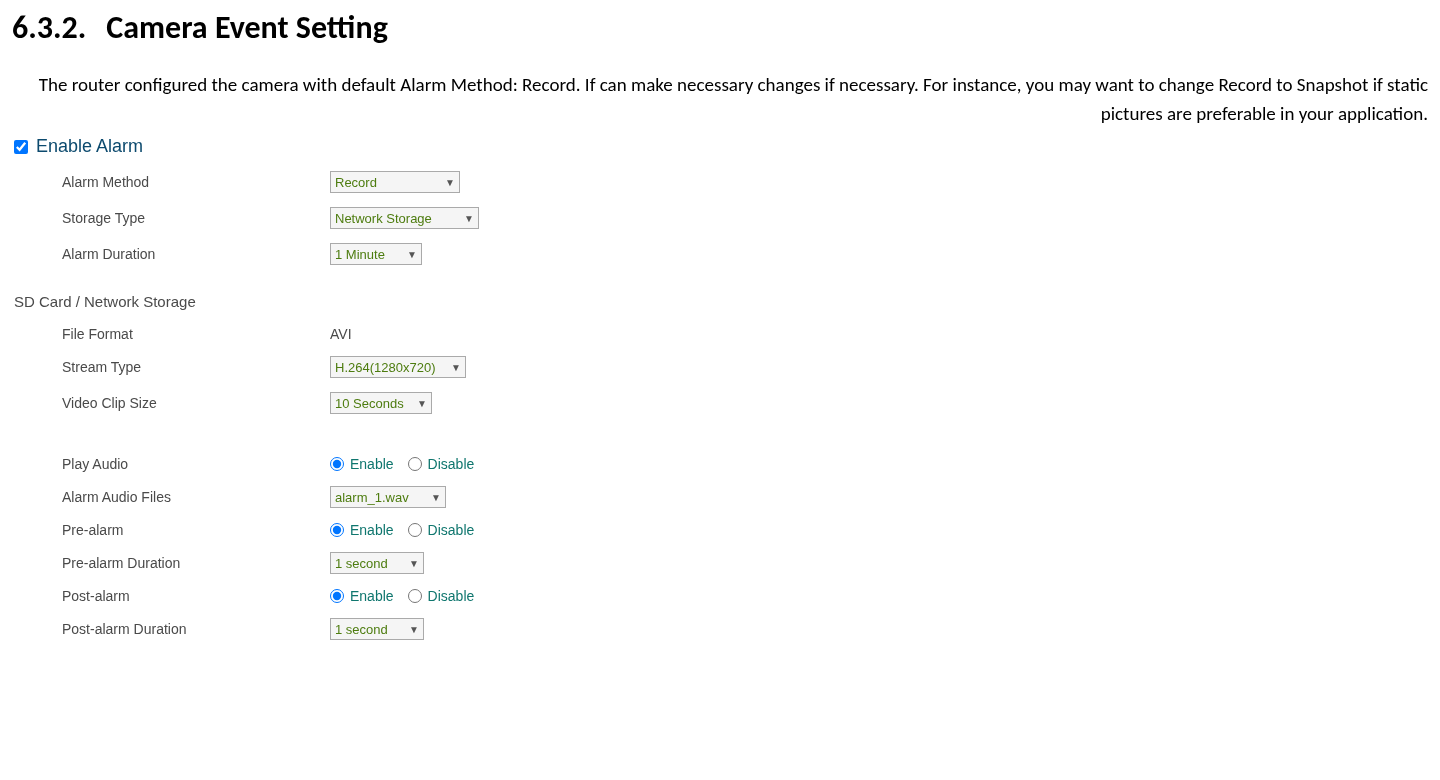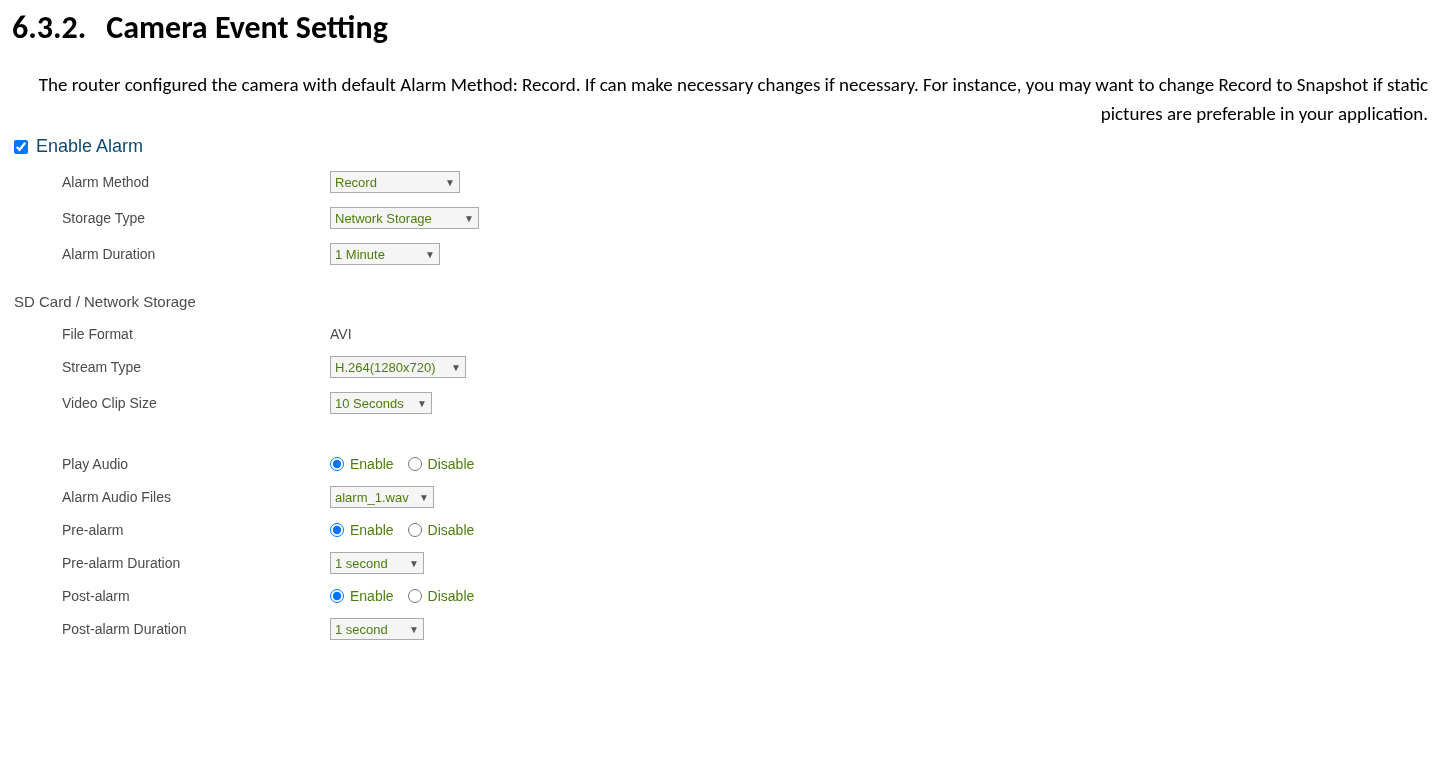--- a/index.html
+++ b/index.html
@@ -98,32 +98,32 @@
       display: flex;
       align-items: center;
     }
     .radio-group input[type="radio"] {
       margin-right: 6px;
       width: 14px;
       height: 14px;
     }
     .radio-label {
       font-size: 14px;
-      color: #4d7c0f;
+      color: #0f766e;
       margin-right: 14px;
     }
     .spacer {
       height: 28px;
     }
     .select-record { width: 130px; }
     .select-storage { width: 149px; }
-    .select-duration { width: 110px; }
+    .select-duration { width: 92px; }
     .select-stream { width: 136px; }
     .select-clip { width: 102px; }
-    .select-audio-file { width: 104px; }
+    .select-audio-file { width: 116px; }
     .select-prealarm { width: 94px; }
     .select-postalarm { width: 94px; }
   </style>
 </head>
 <body>
 
 <h2 class="section-heading">
   <span class="section-number">6.3.2.</span><span>Camera Event Setting</span>
 </h2>
 

